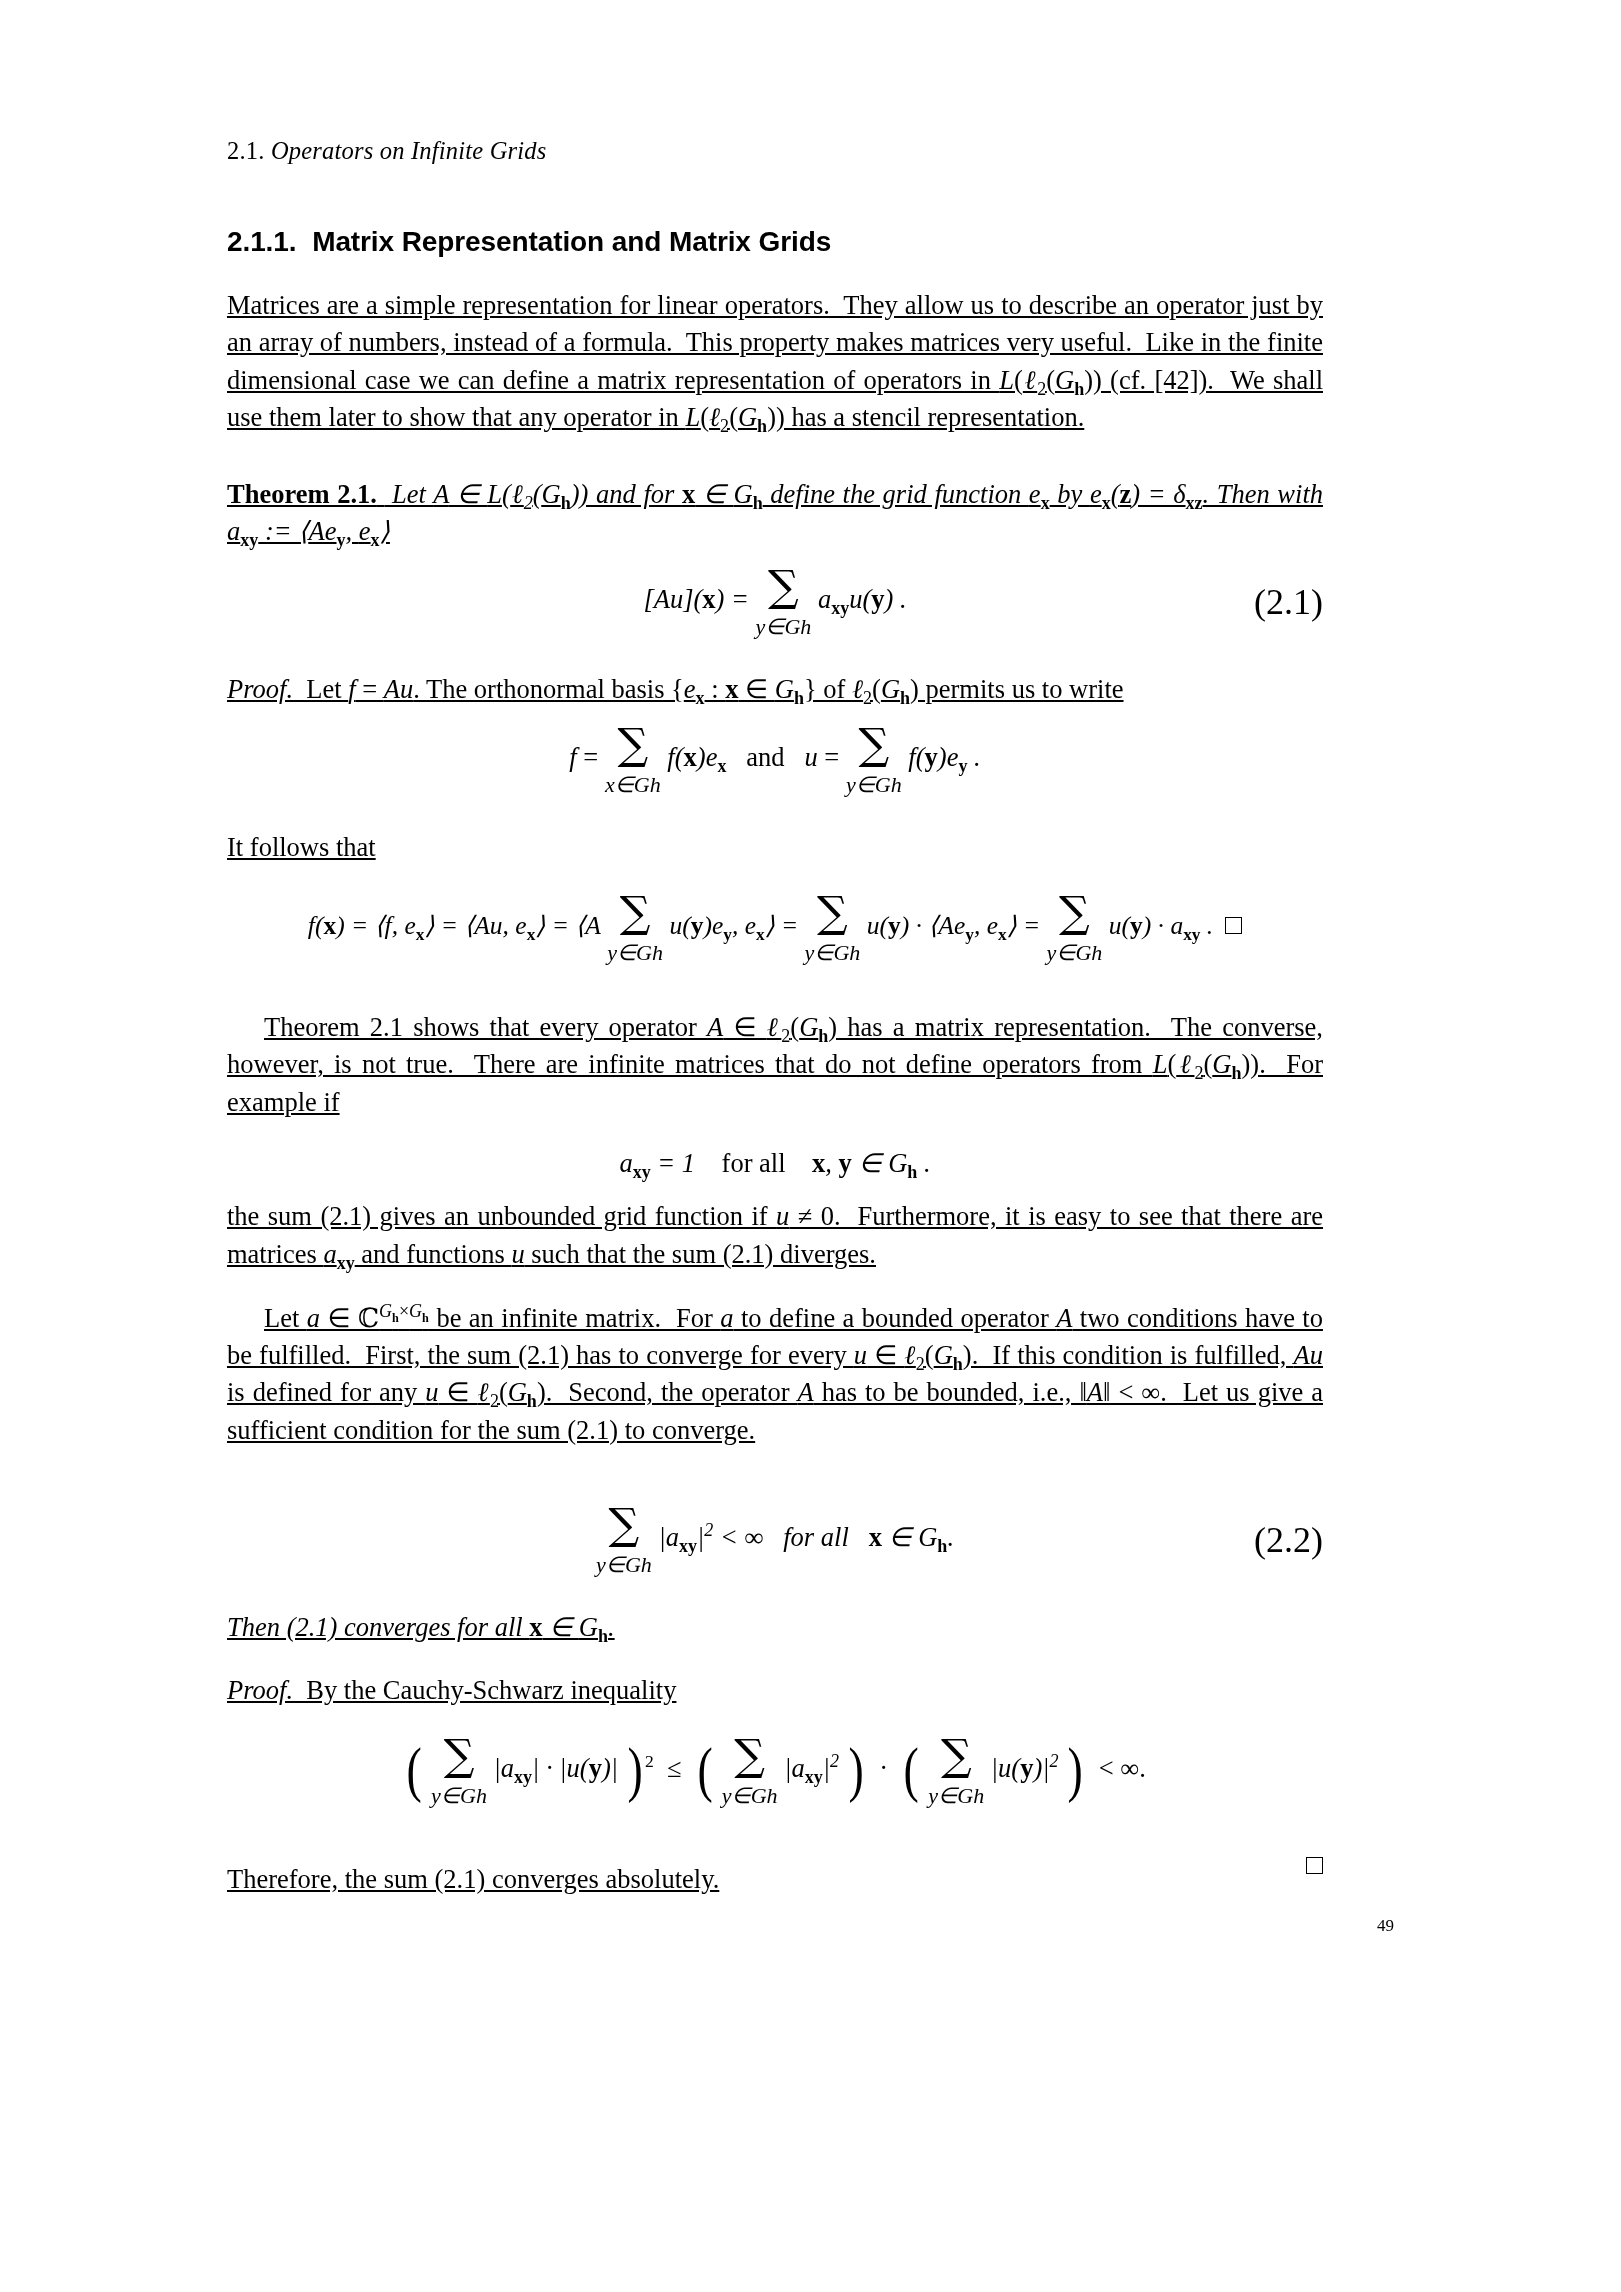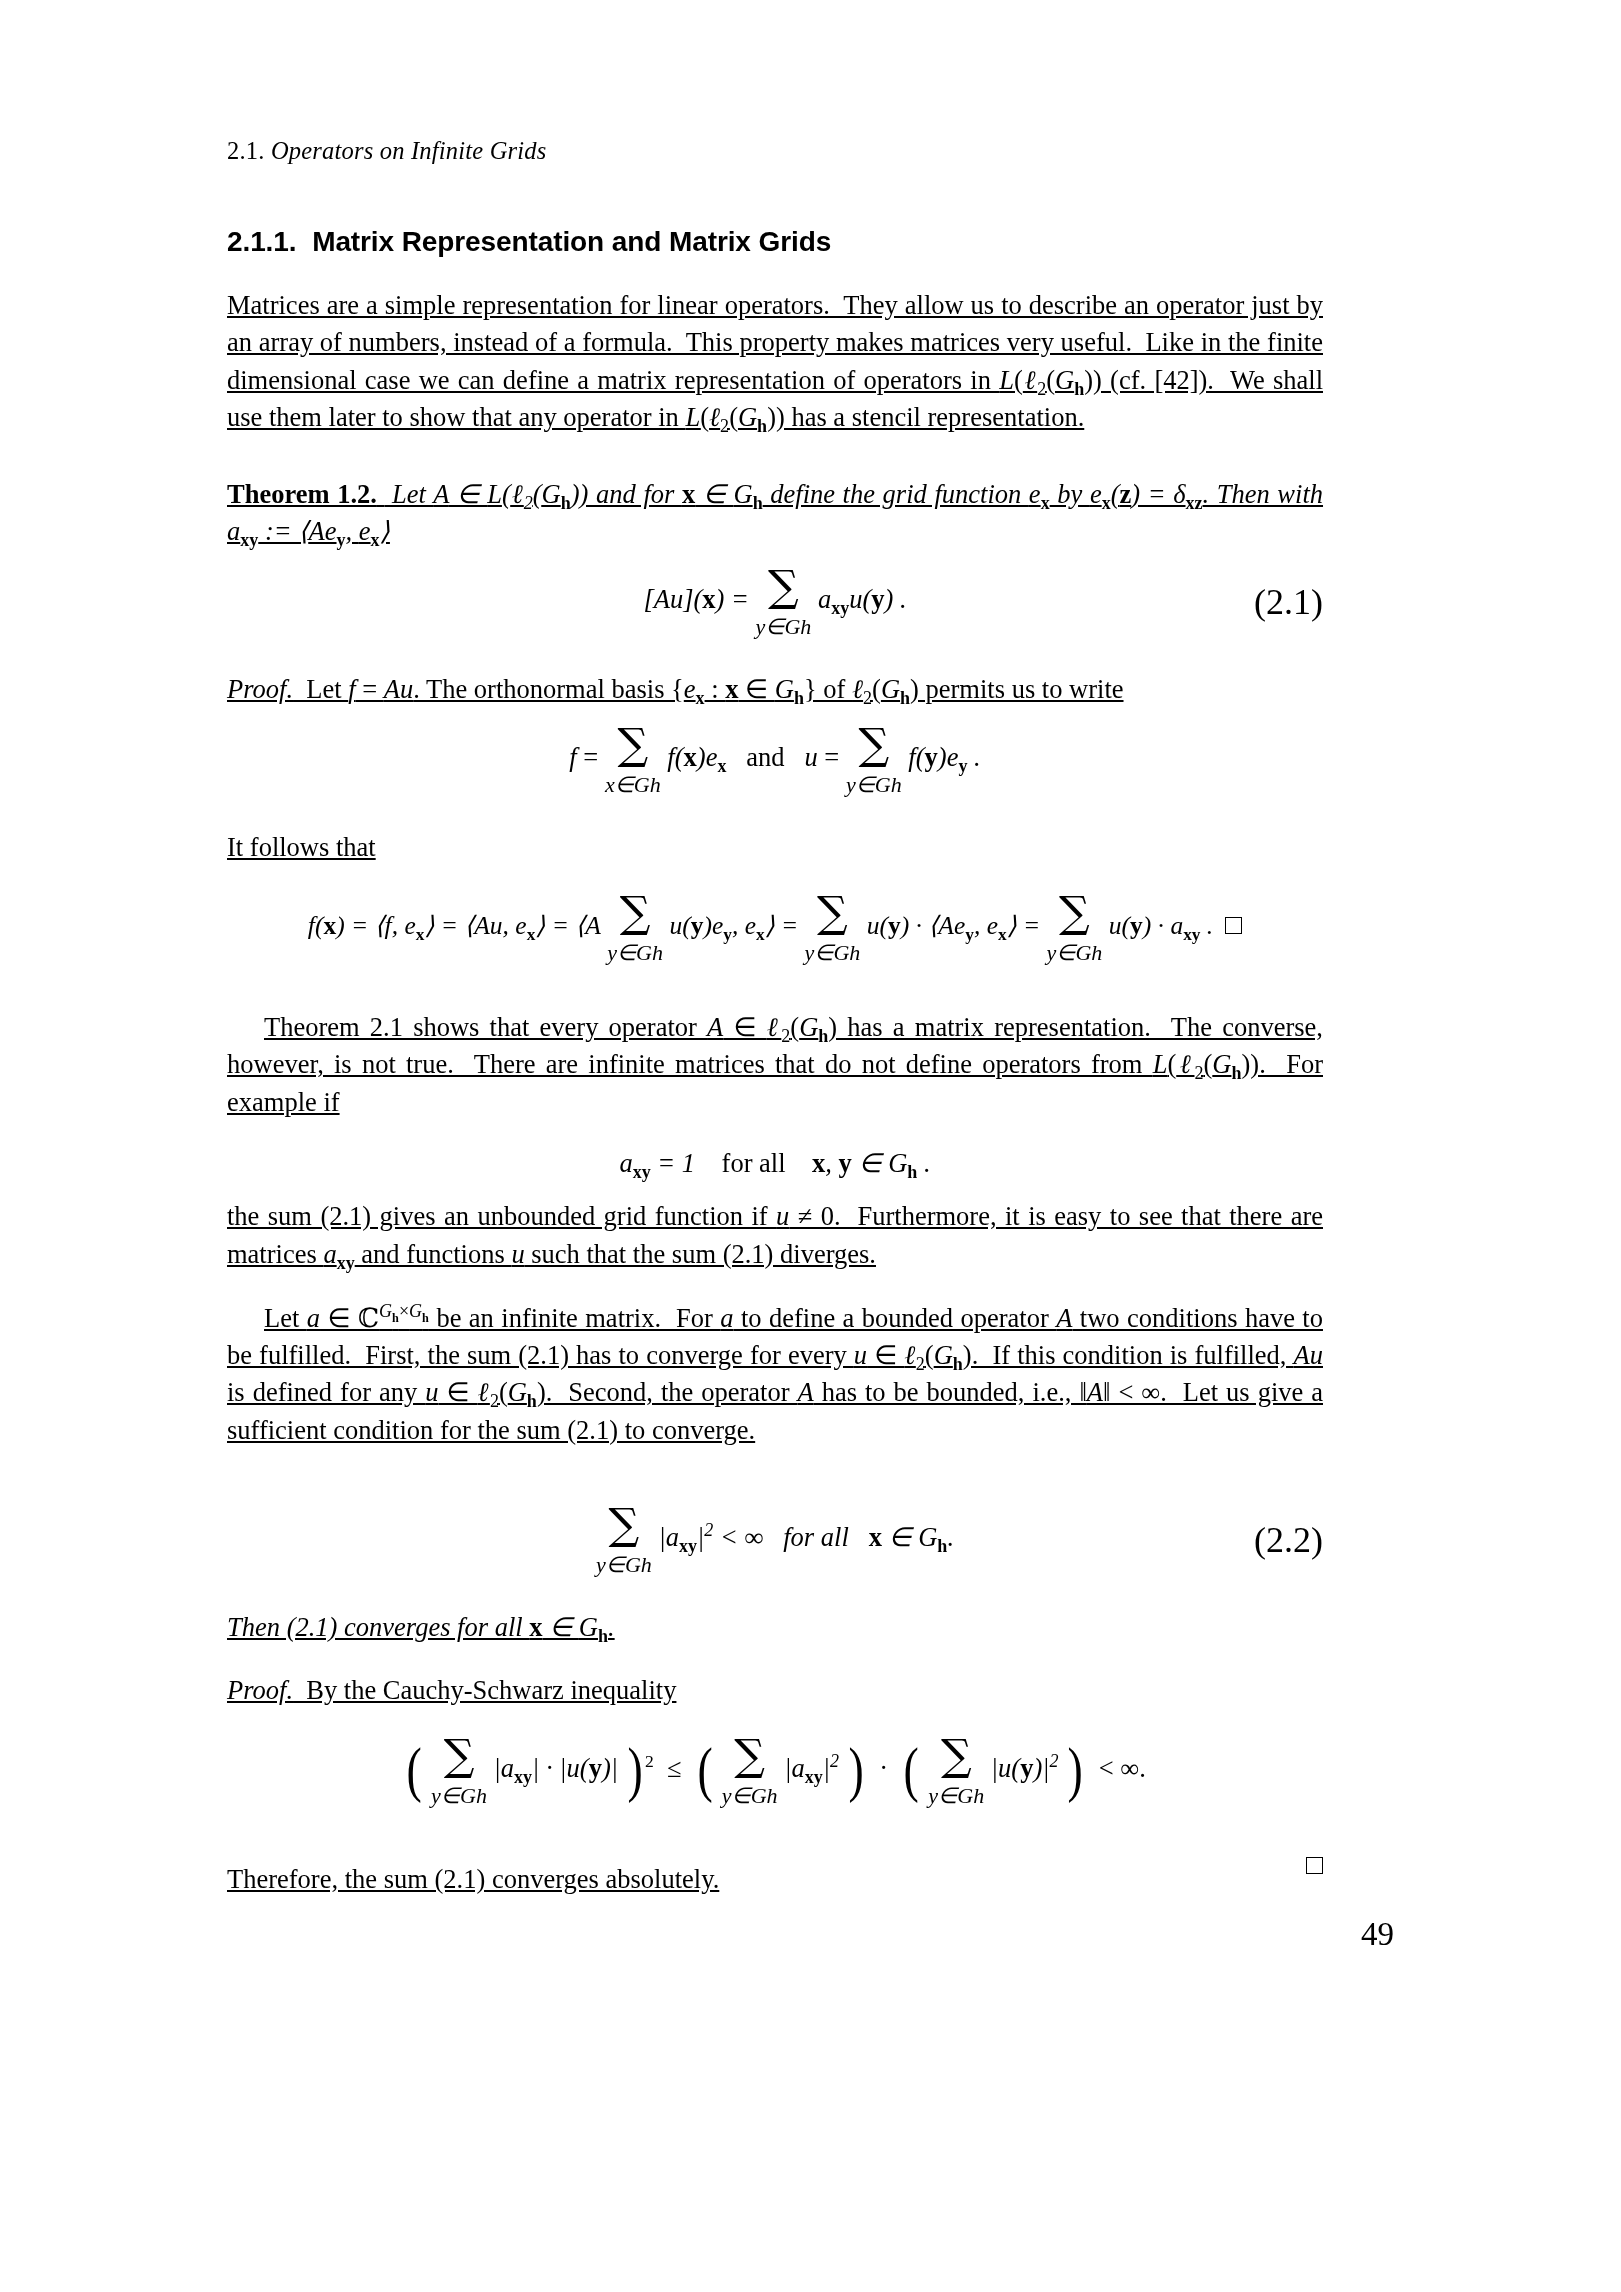--- a/index.html
+++ b/index.html
@@ -127,21 +127,21 @@
     display: inline-block;
     width: 14.7px;
     height: 14.7px;
     border: 1.6px solid #000;
     margin-top: 7.8px;
   }
   .pagenum {
     position: absolute;
     right: 227px;
     top: 1916px;
-    font-size: 33px;
+    font-size: 17px;
   }
   .clearfix::after { content: ""; display: table; clear: both; }
   .spacer-s { height: 13.7px; }
   .spacer-m { height: 25.5px; }
 </style>
 </head>
 <body>
 
 <div class="page">
 
@@ -160,21 +160,21 @@
       Matrices are a simple representation for linear operators.&nbsp; They allow us to describe an
       operator just by an array of numbers, instead of a formula.&nbsp; This property makes matrices very
       useful.&nbsp; Like in the finite dimensional case we can define a matrix representation of operators
       in <span class="math">L</span>(<span class="math">ℓ</span><sub>2</sub>(<span class="math">G</span><sub class="bold-up">h</sub>)) (cf. [42]).&nbsp; We shall use them later to show that any operator in <span class="math">L</span>(<span class="math">ℓ</span><sub>2</sub>(<span class="math">G</span><sub class="bold-up">h</sub>)) has a
       stencil representation.
     </p>
 
     <div class="spacer-s"></div>
 
     <p>
-      <span class="theorem-head">Theorem 1.2.</span>
+      <span class="theorem-head">Theorem 2.1.</span>
       <span class="it">&nbsp;Let <span class="math">A</span> ∈ <span class="math">L</span>(<span class="math">ℓ</span><sub>2</sub>(<span class="math">G</span><sub class="bold-up">h</sub>)) and for <span class="bold-up">x</span> ∈ <span class="math">G</span><sub class="bold-up">h</sub> define the grid function <span class="math">e</span><sub class="bold-up">x</sub> by <span class="math">e</span><sub class="bold-up">x</sub>(<span class="bold-up">z</span>) = δ<sub class="bold-up">xz</sub>.
       Then with <span class="math">a</span><sub class="bold-up">xy</sub> := ⟨<span class="math">Ae</span><sub class="bold-up">y</sub>, <span class="math">e</span><sub class="bold-up">x</sub>⟩</span>
     </p>
 
     <div class="eqline">
       <span class="math">[<span class="math">Au</span>](<span class="bold-up">x</span>) =</span>
       <span class="sum">
         <span class="sigma">∑</span>
         <span class="lim">y∈Gh</span>
       </span>

